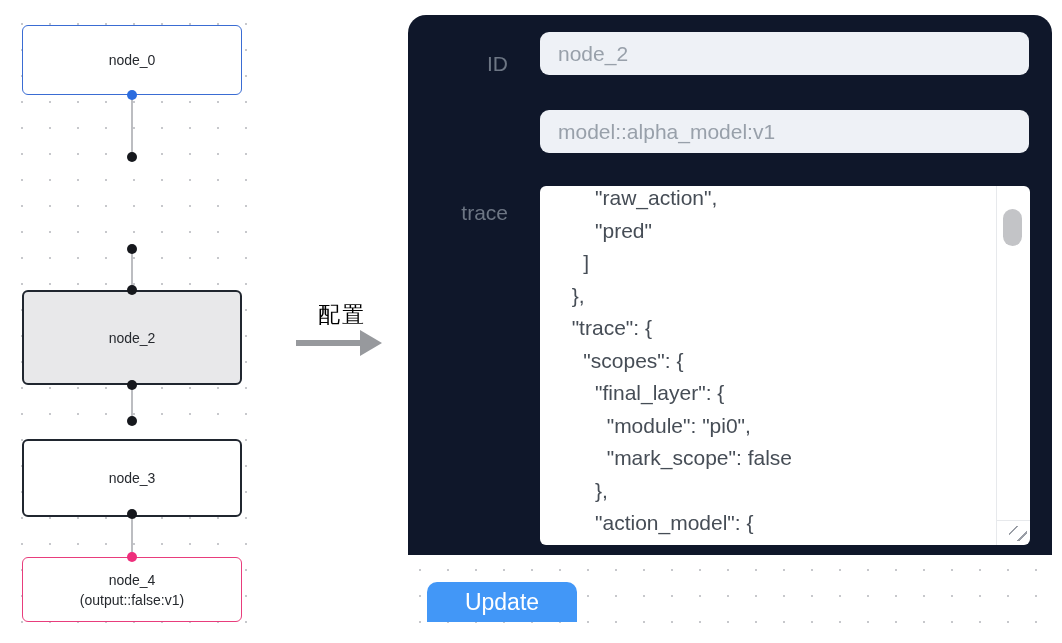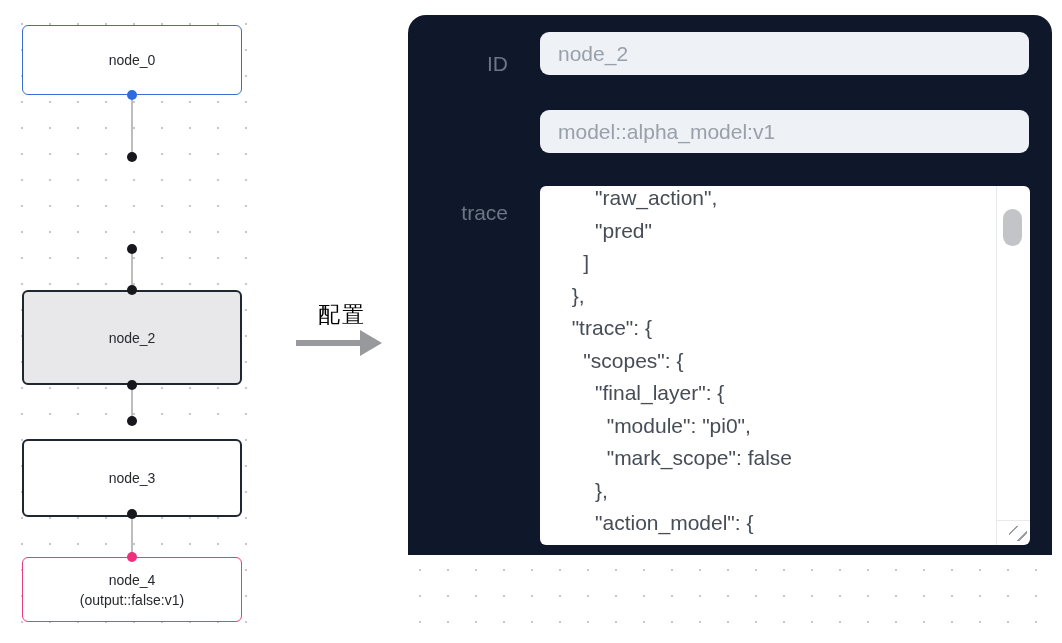--- a/index.html
+++ b/index.html
@@ -174,15 +174,16 @@
         "module": "pi0",
         "mark_scope": false
       },
       "action_model": {</pre>
       <div class="scroll-track-line"></div>
       <div class="scroll-corner-line"></div>
       <div class="scroll-thumb"></div>
       <div class="resize-grip"></div>
     </div>
 
+    <button class="update-btn">Update</button>
   </div>
 
 </div>
 
 </body></html>

